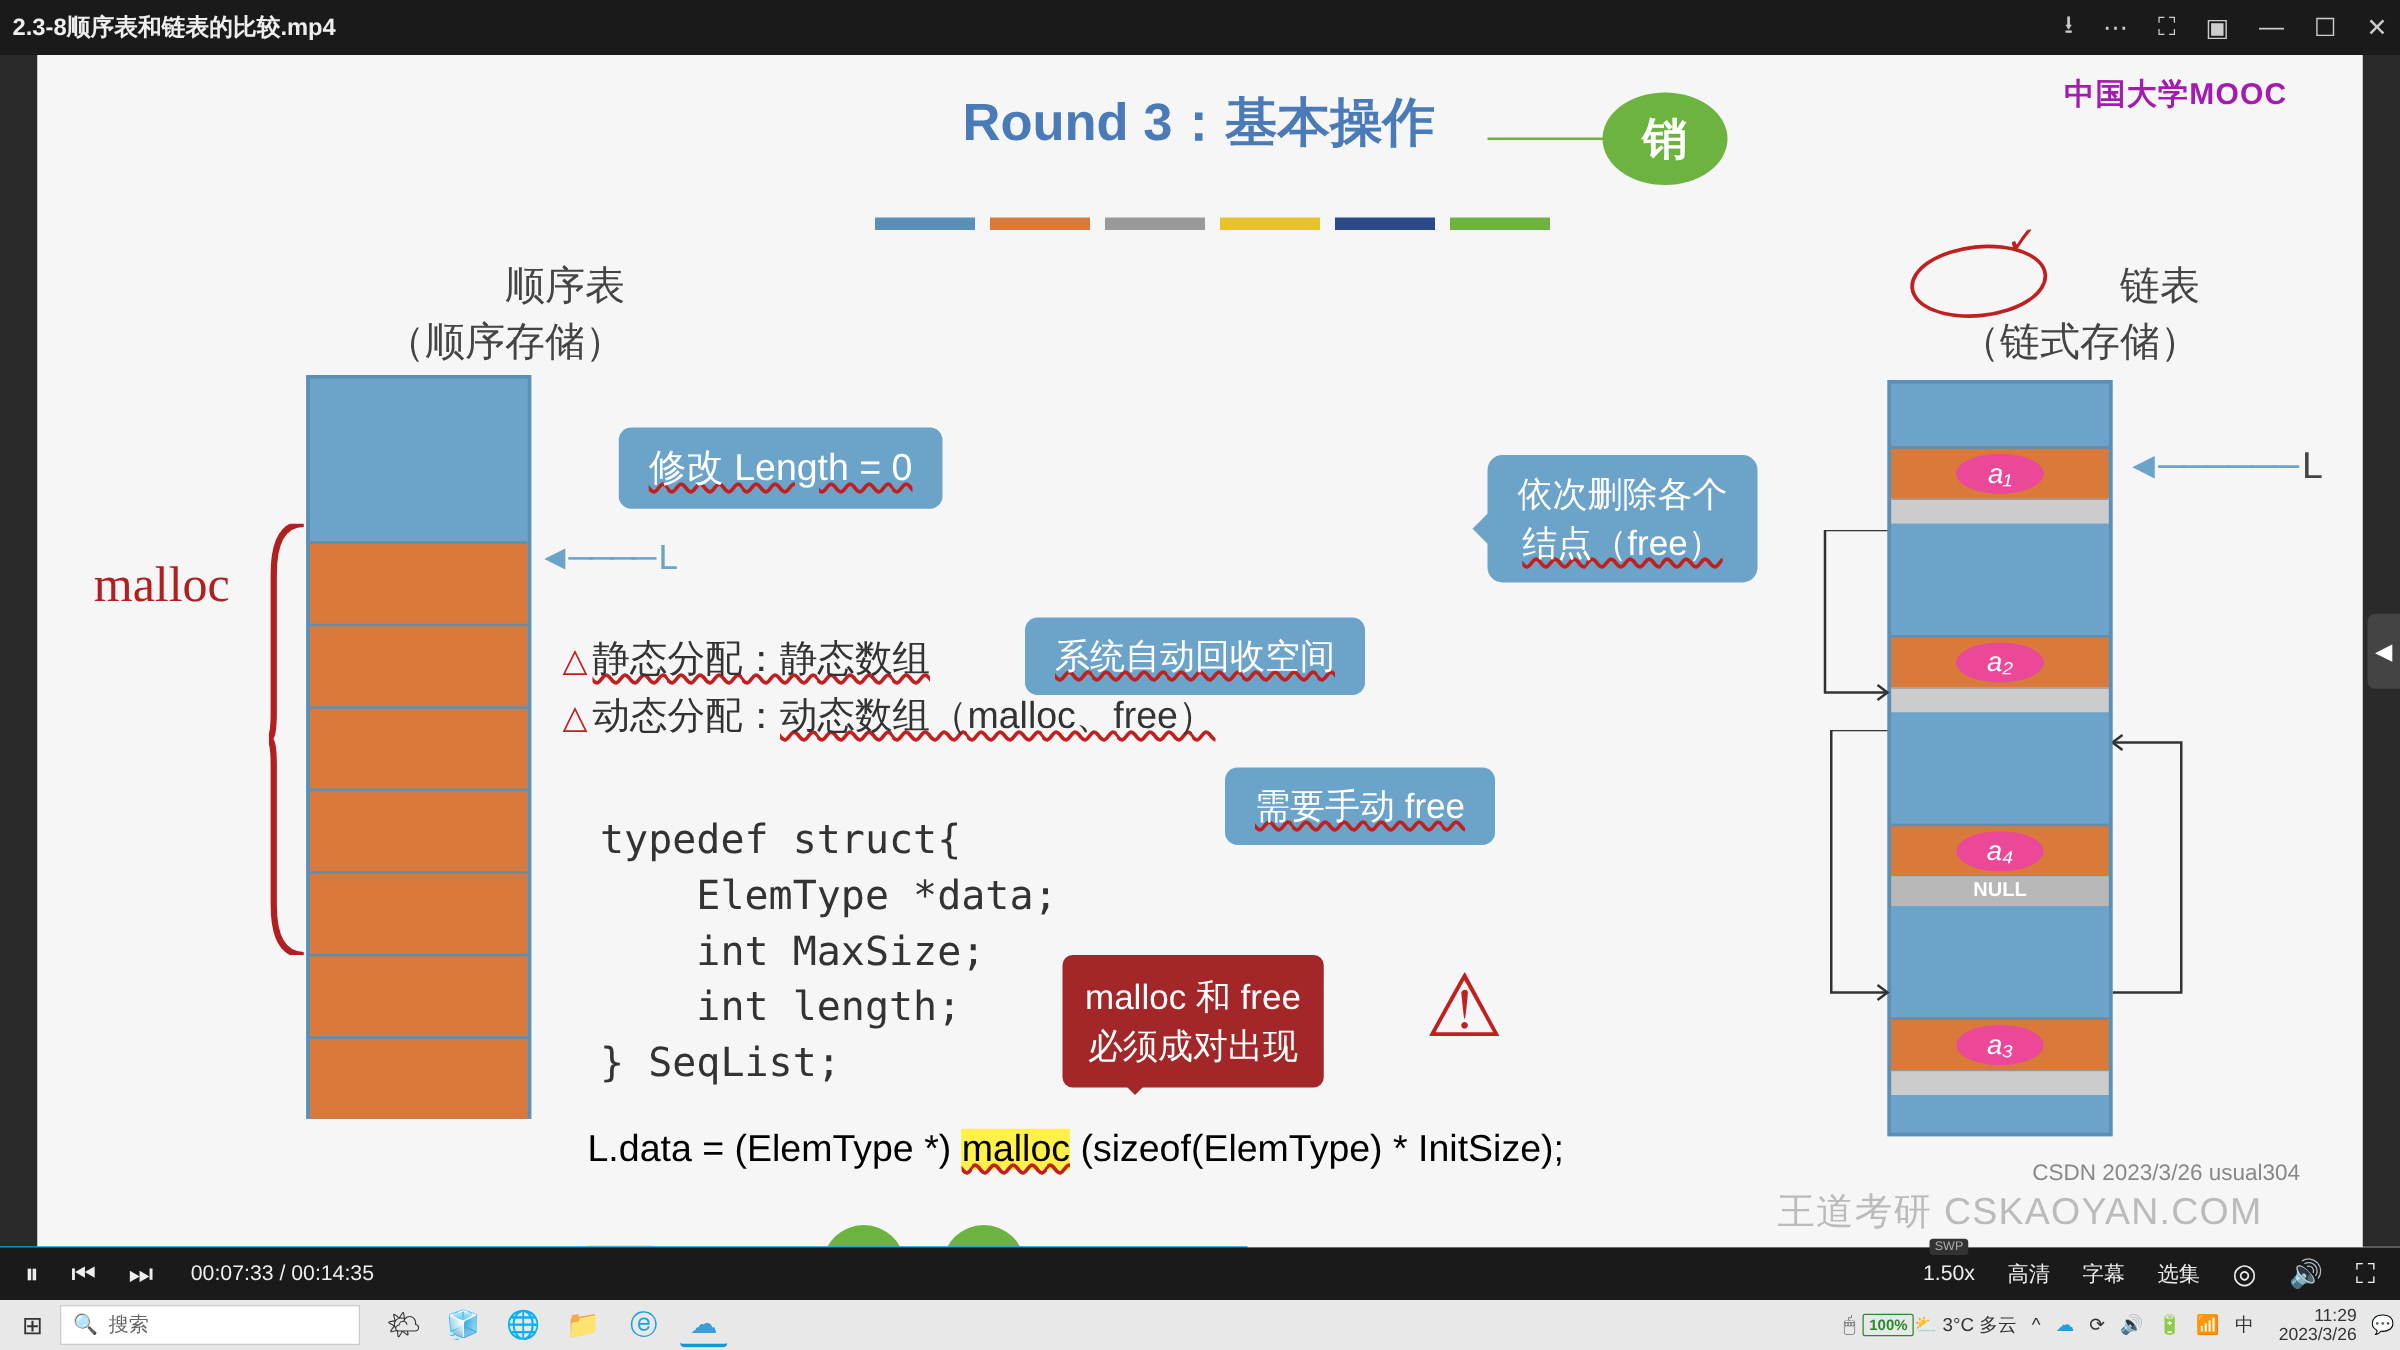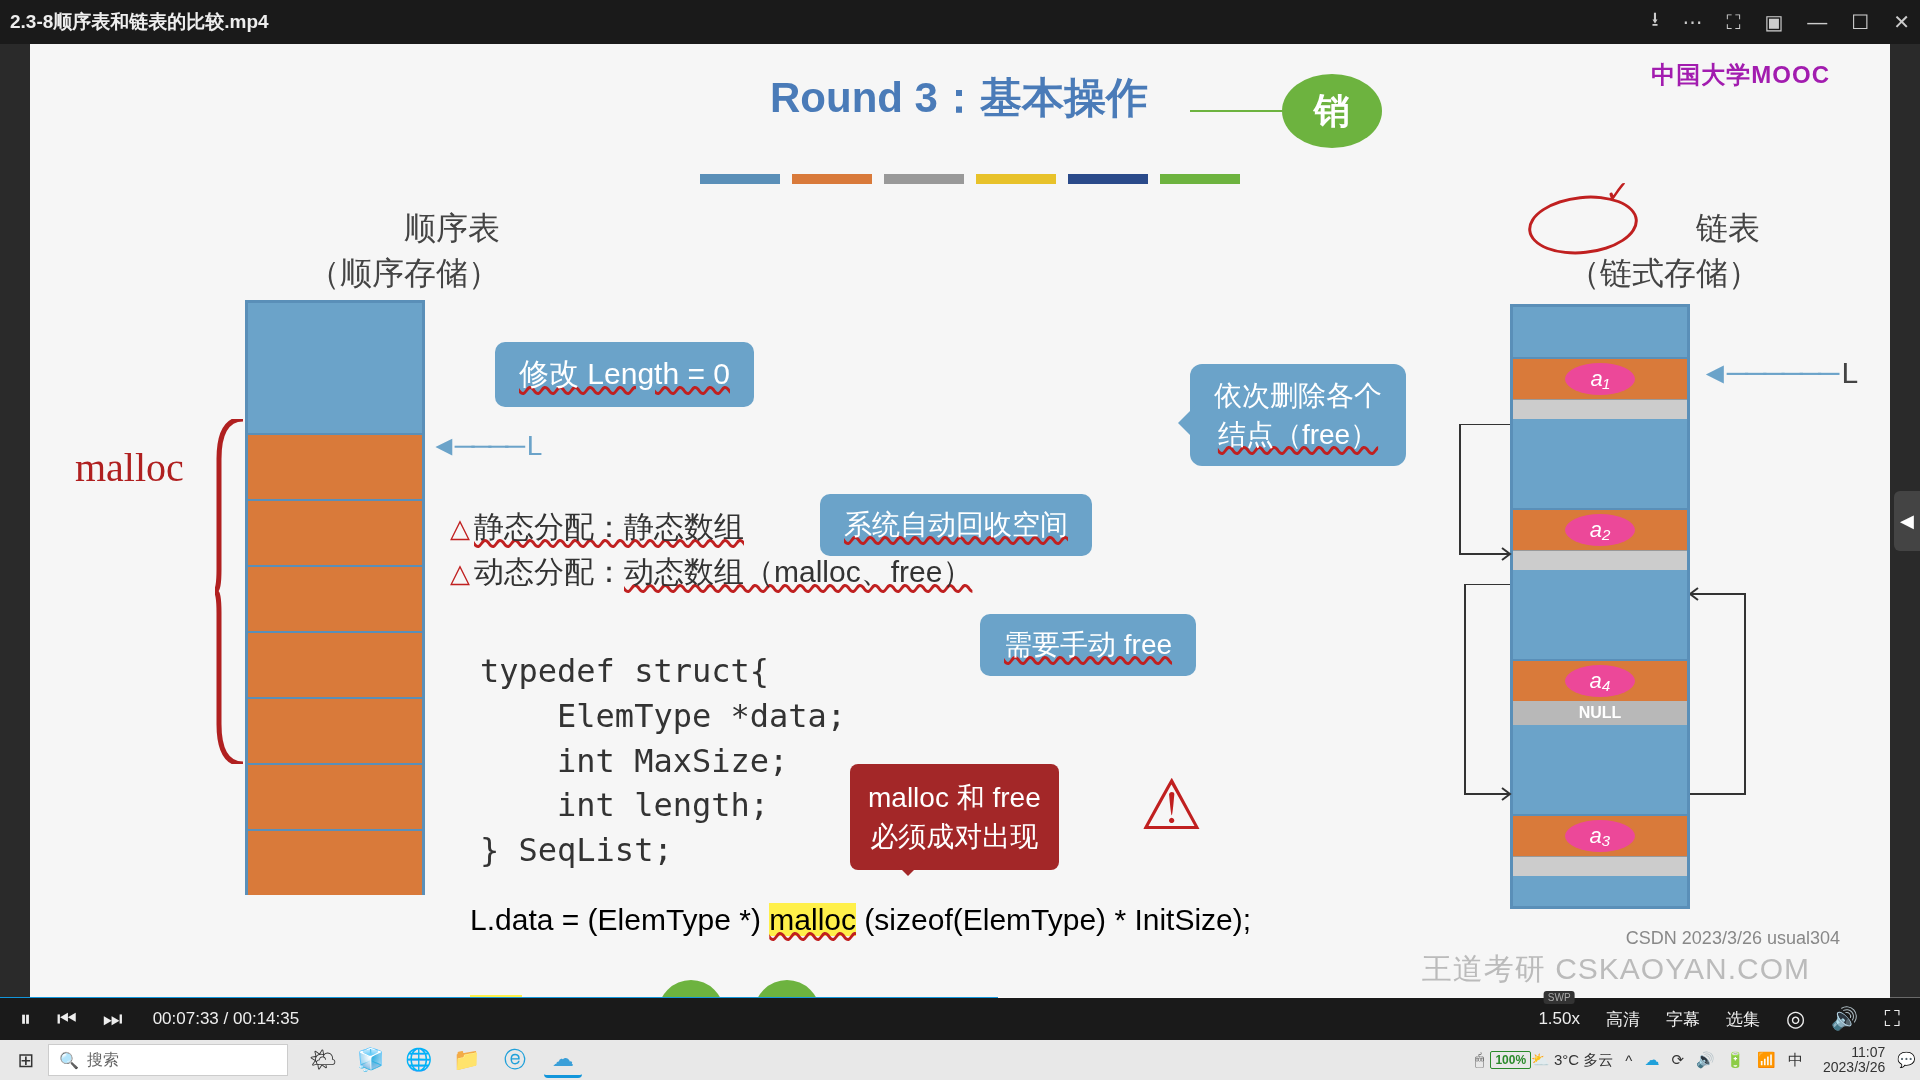--- a/index.html
+++ b/index.html
@@ -304,18 +304,18 @@
   <div class="tb-tray">
     <span>⛅ <span>3°C 多云</span></span>
     <span>^</span>
     <span style="color:#1fa0da">☁</span>
     <span>⟳</span>
     <span>🔊</span>
     <span>🔋</span>
     <span>📶</span>
     <span>中</span>
     <div class="tb-clock">
-      <div>11:07</div>
+      <div>11:29</div>
       <div>2023/3/26</div>
     </div>
     <span>💬</span>
   </div>
 </div>
 
 </body></html>

